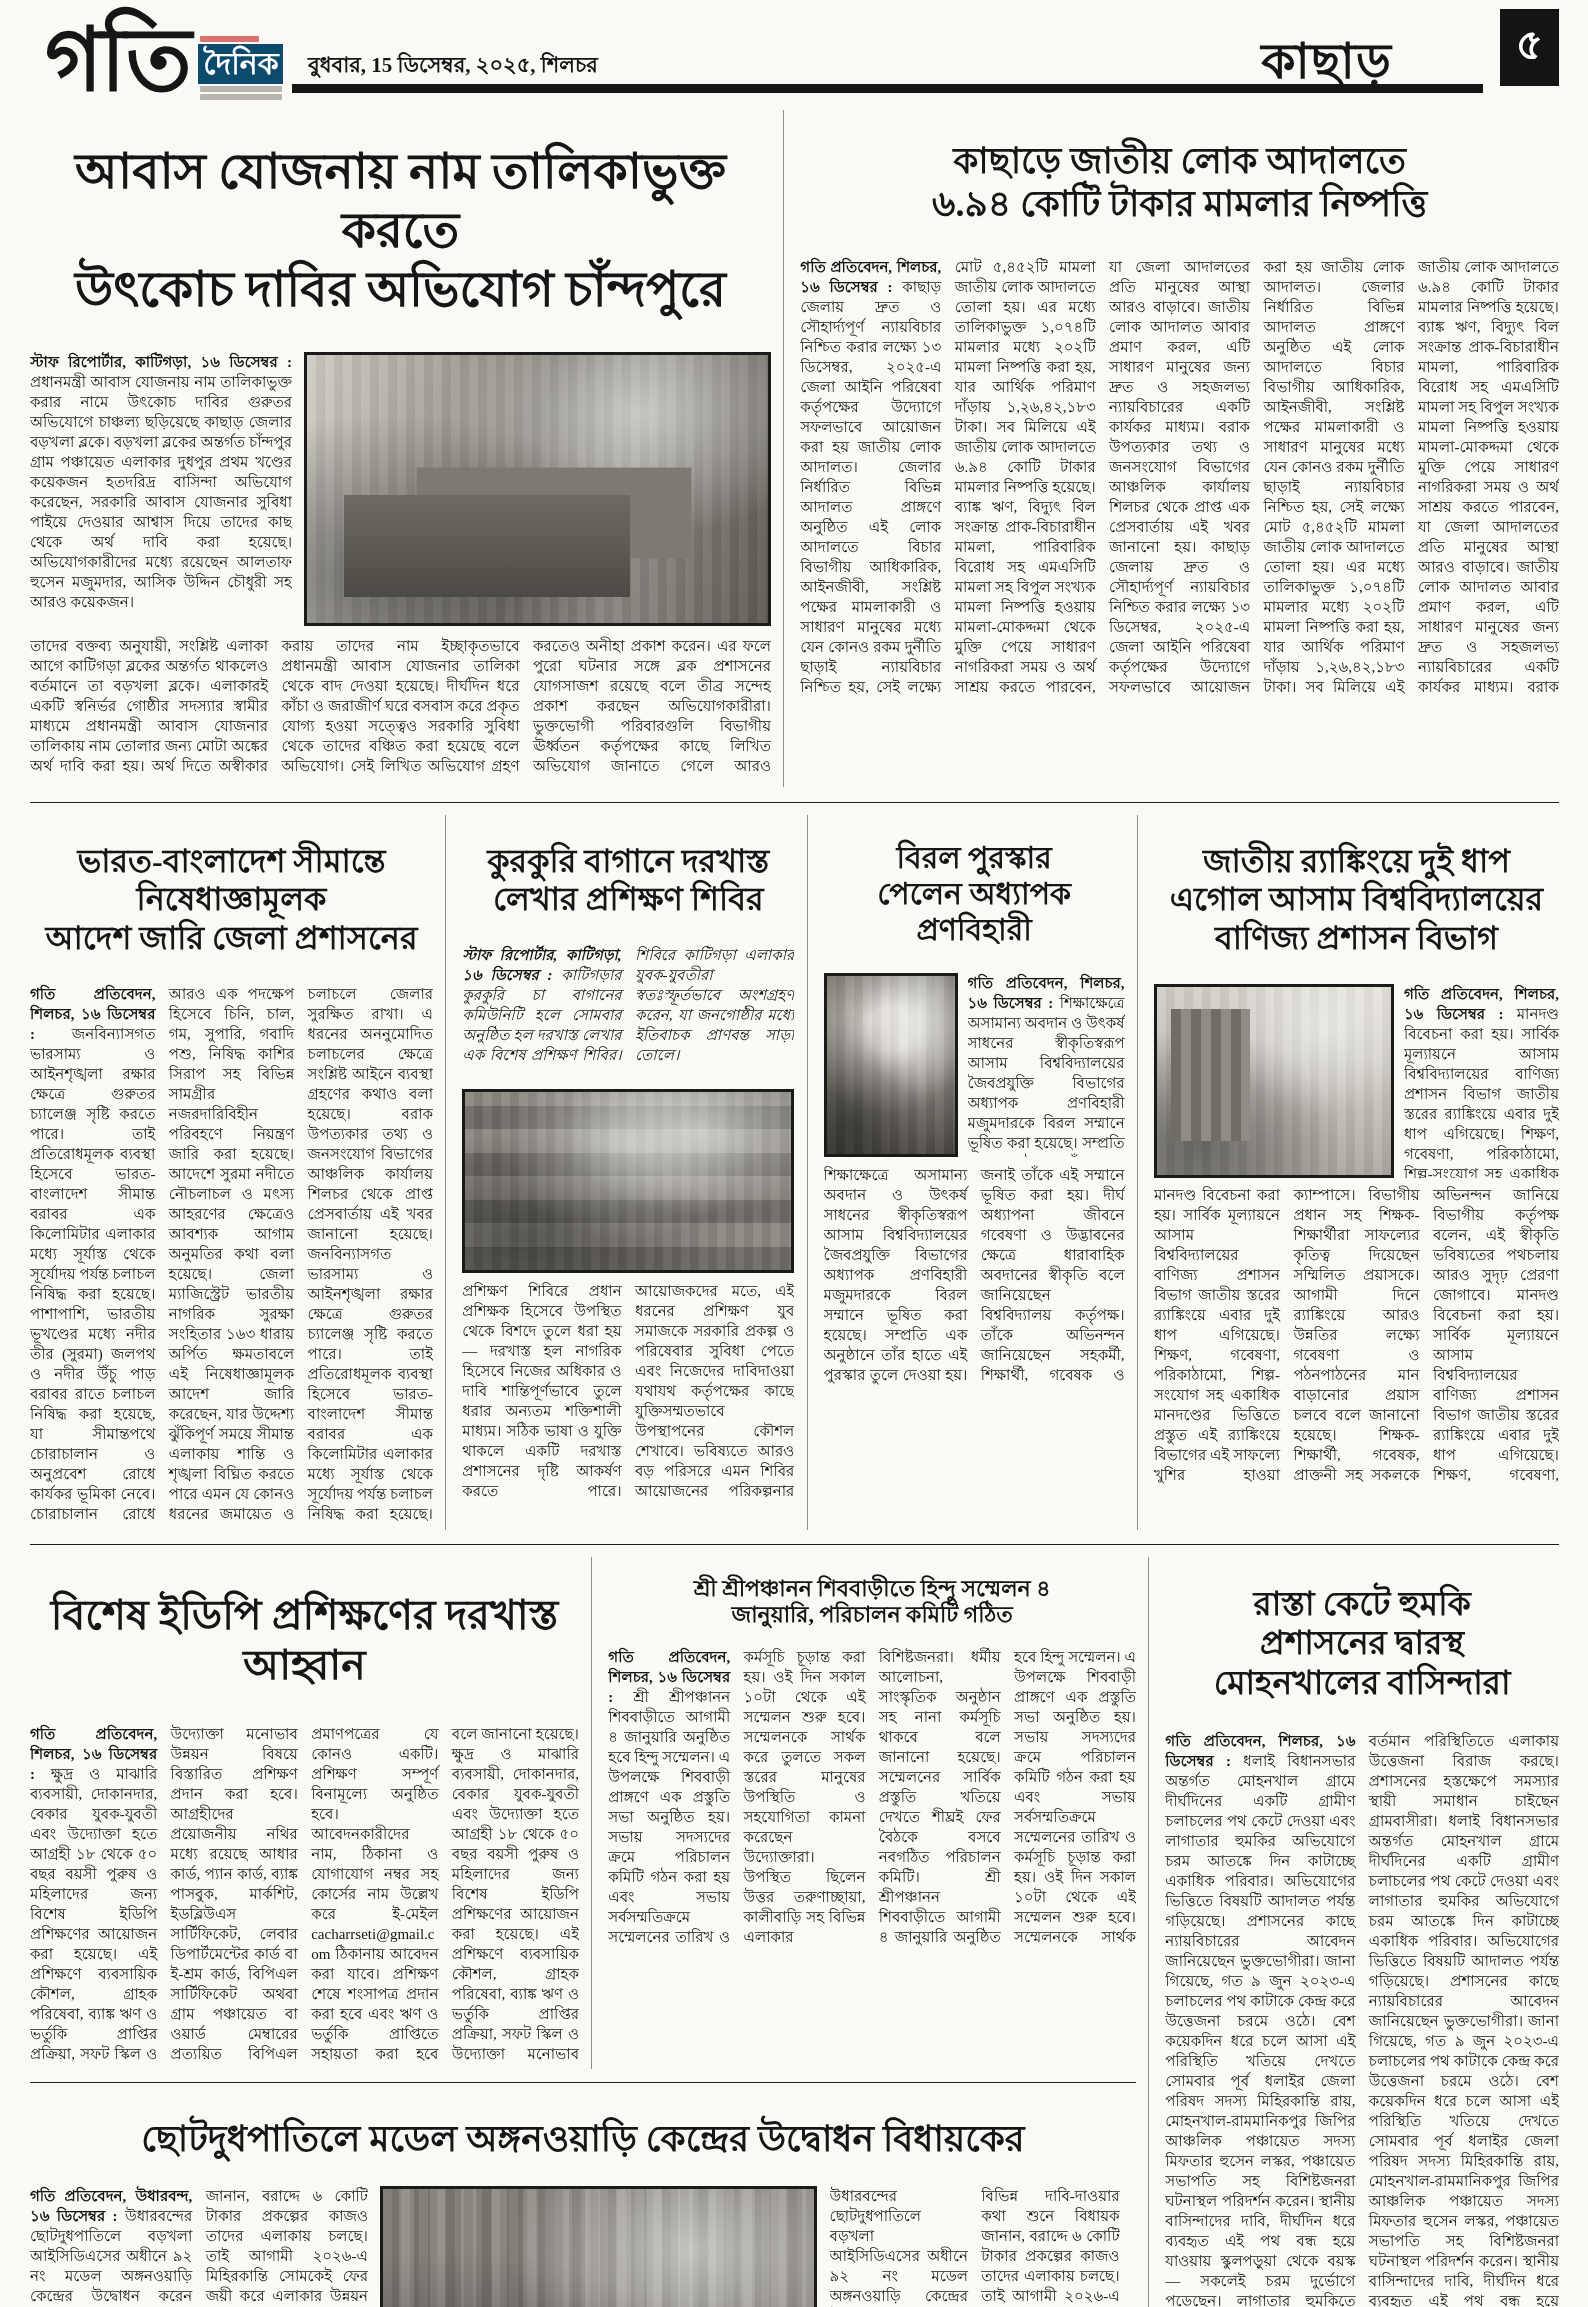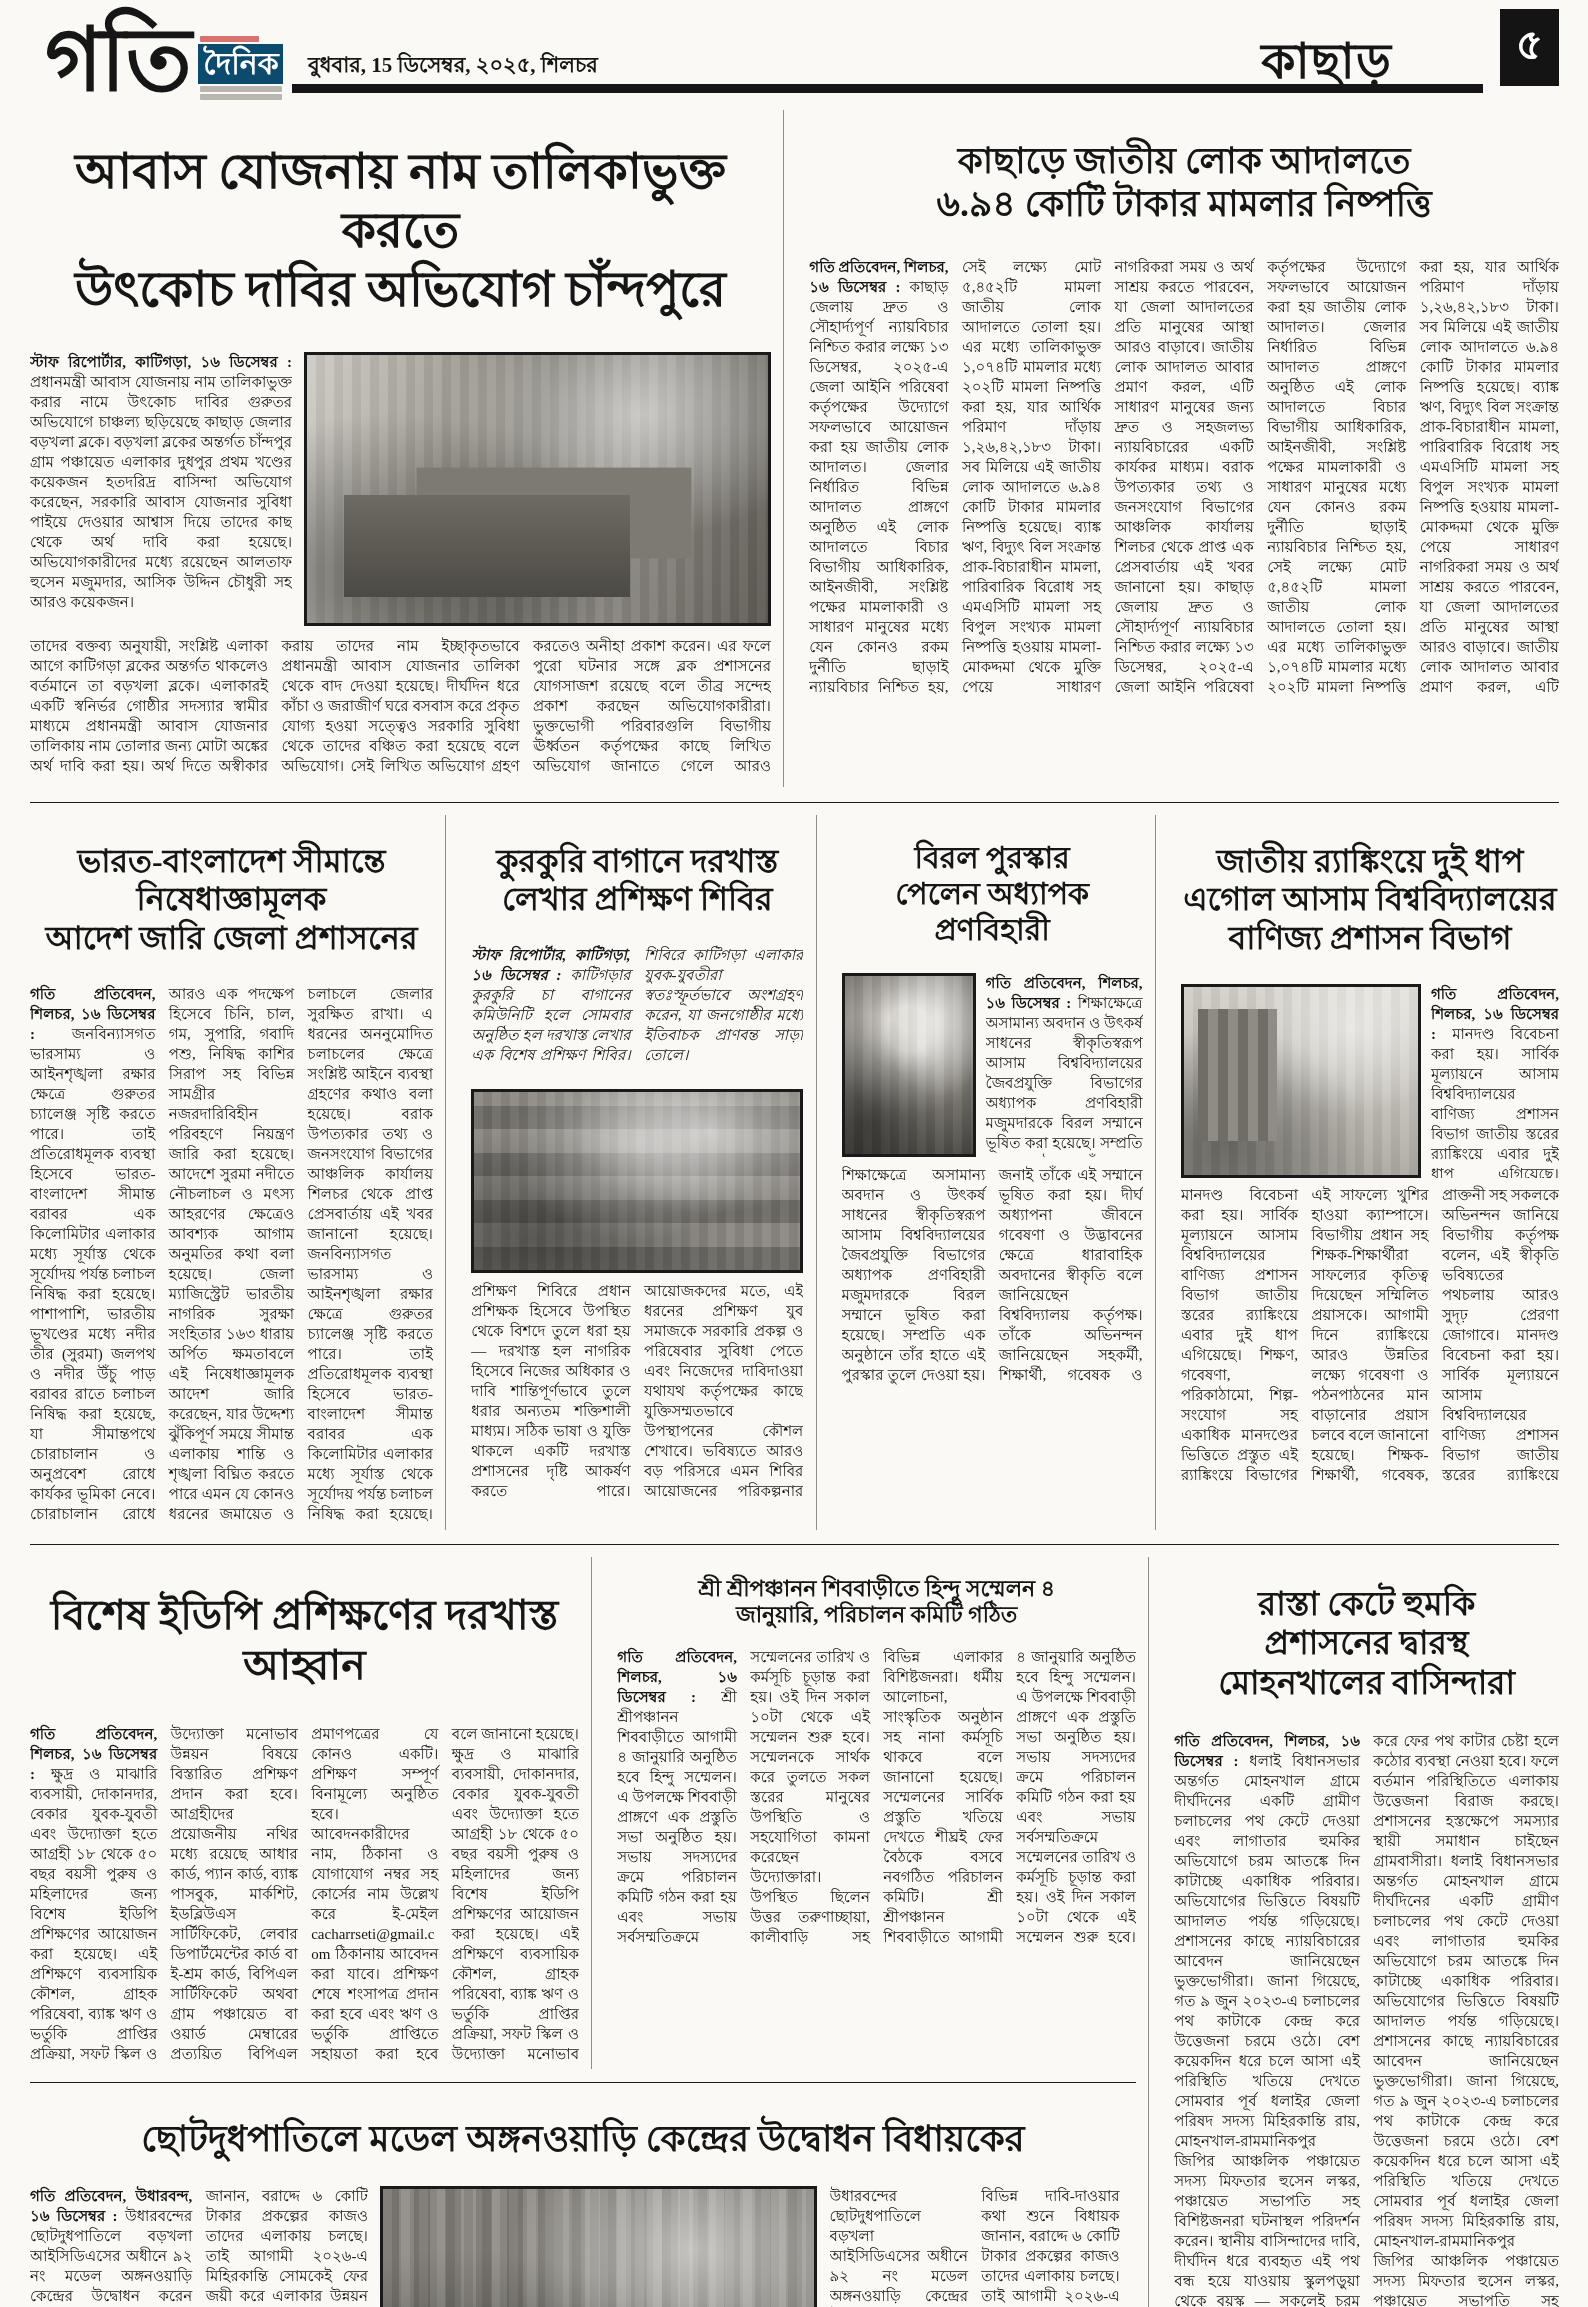--- a/index.html
+++ b/index.html
@@ -52,21 +52,21 @@
     background:radial-gradient(ellipse at 50% 28%, rgba(255,255,255,.4), transparent 55%);}
   .photo--portrait{background:radial-gradient(circle at 50% 30%, #dcd9d3 0 16%, #aeaba5 32%, #6f6c66 62%, #45433e 100%);}
   .photo--campus{background:linear-gradient(15deg,#9a978f 0%,#c6c3bc 55%,#e2dfd8 100%);}
   .photo--campus::after{content:"";position:absolute;left:6%;top:12%;width:34%;height:70%;
     background:repeating-linear-gradient(90deg,#706d67 0 10px,#8f8c85 10px 20px);}
   .photo--event{background:repeating-linear-gradient(90deg,#7c7973 0 15.6px,#908d87 15.6px 31px);}
   .photo--event::after{content:"";position:absolute;left:0;right:0;bottom:0;height:34%;
     background:linear-gradient(180deg,rgba(40,40,38,.55),rgba(20,20,18,.75));}
   
   .row{display:flex;}
-  .row > .blk + .blk{border-left:1.1px solid #8f8d88;padding-left:25px;margin-left:12.3px;}
+  .row > .blk + .blk{border-left:1.1px solid #8f8d88;padding-left:16px;margin-left:12.3px;}
   .sect-rule{border-top:1.7px solid #1c1c1c;margin:14.5px 0 12.3px;}
   .row-a{margin-top:13.4px;}
   .blk-awas{width:741px;}
   .awas-h{font-size:49px;}
   .awas-top{display:flex;gap:12.3px;margin-top:13.4px;}
   .awas-c1{width:262px;height:274px;}
   .awas-photo{flex:1;height:274px;}
   .awas-bottom{margin-top:10px;height:151px;}
   .blk-lok{flex:1;}
   .lok-h{font-size:36px;}

